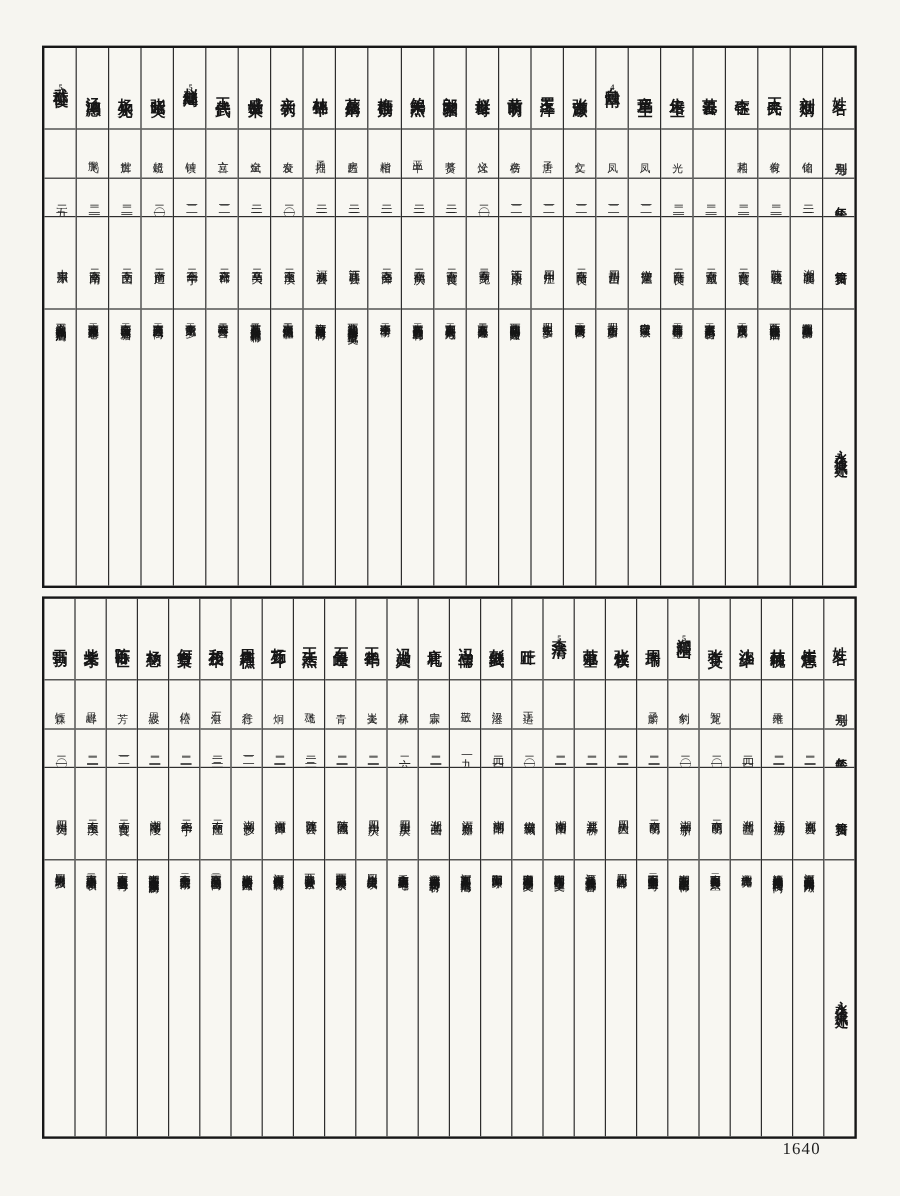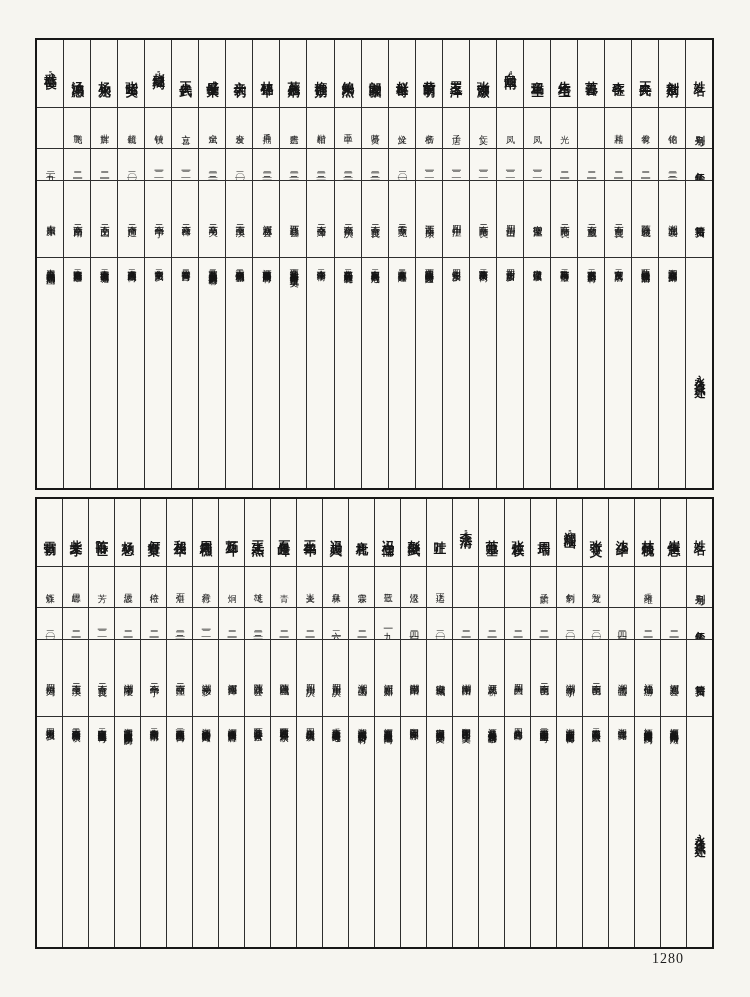--- a/index.html
+++ b/index.html
@@ -972,14 +972,14 @@
       <span class="vtext ag">年龄</span>
     </div>
     <div class="cell native">
       <span class="vtext na">籍贯</span>
     </div>
     <div class="cell address">
       <span class="vtext ad">永久通讯处</span>
     </div>
   </div>
 </div>
-  <div class="page-number">1280</div>
+  <div class="page-number">1640</div>
 </div>
 
 </body></html>

